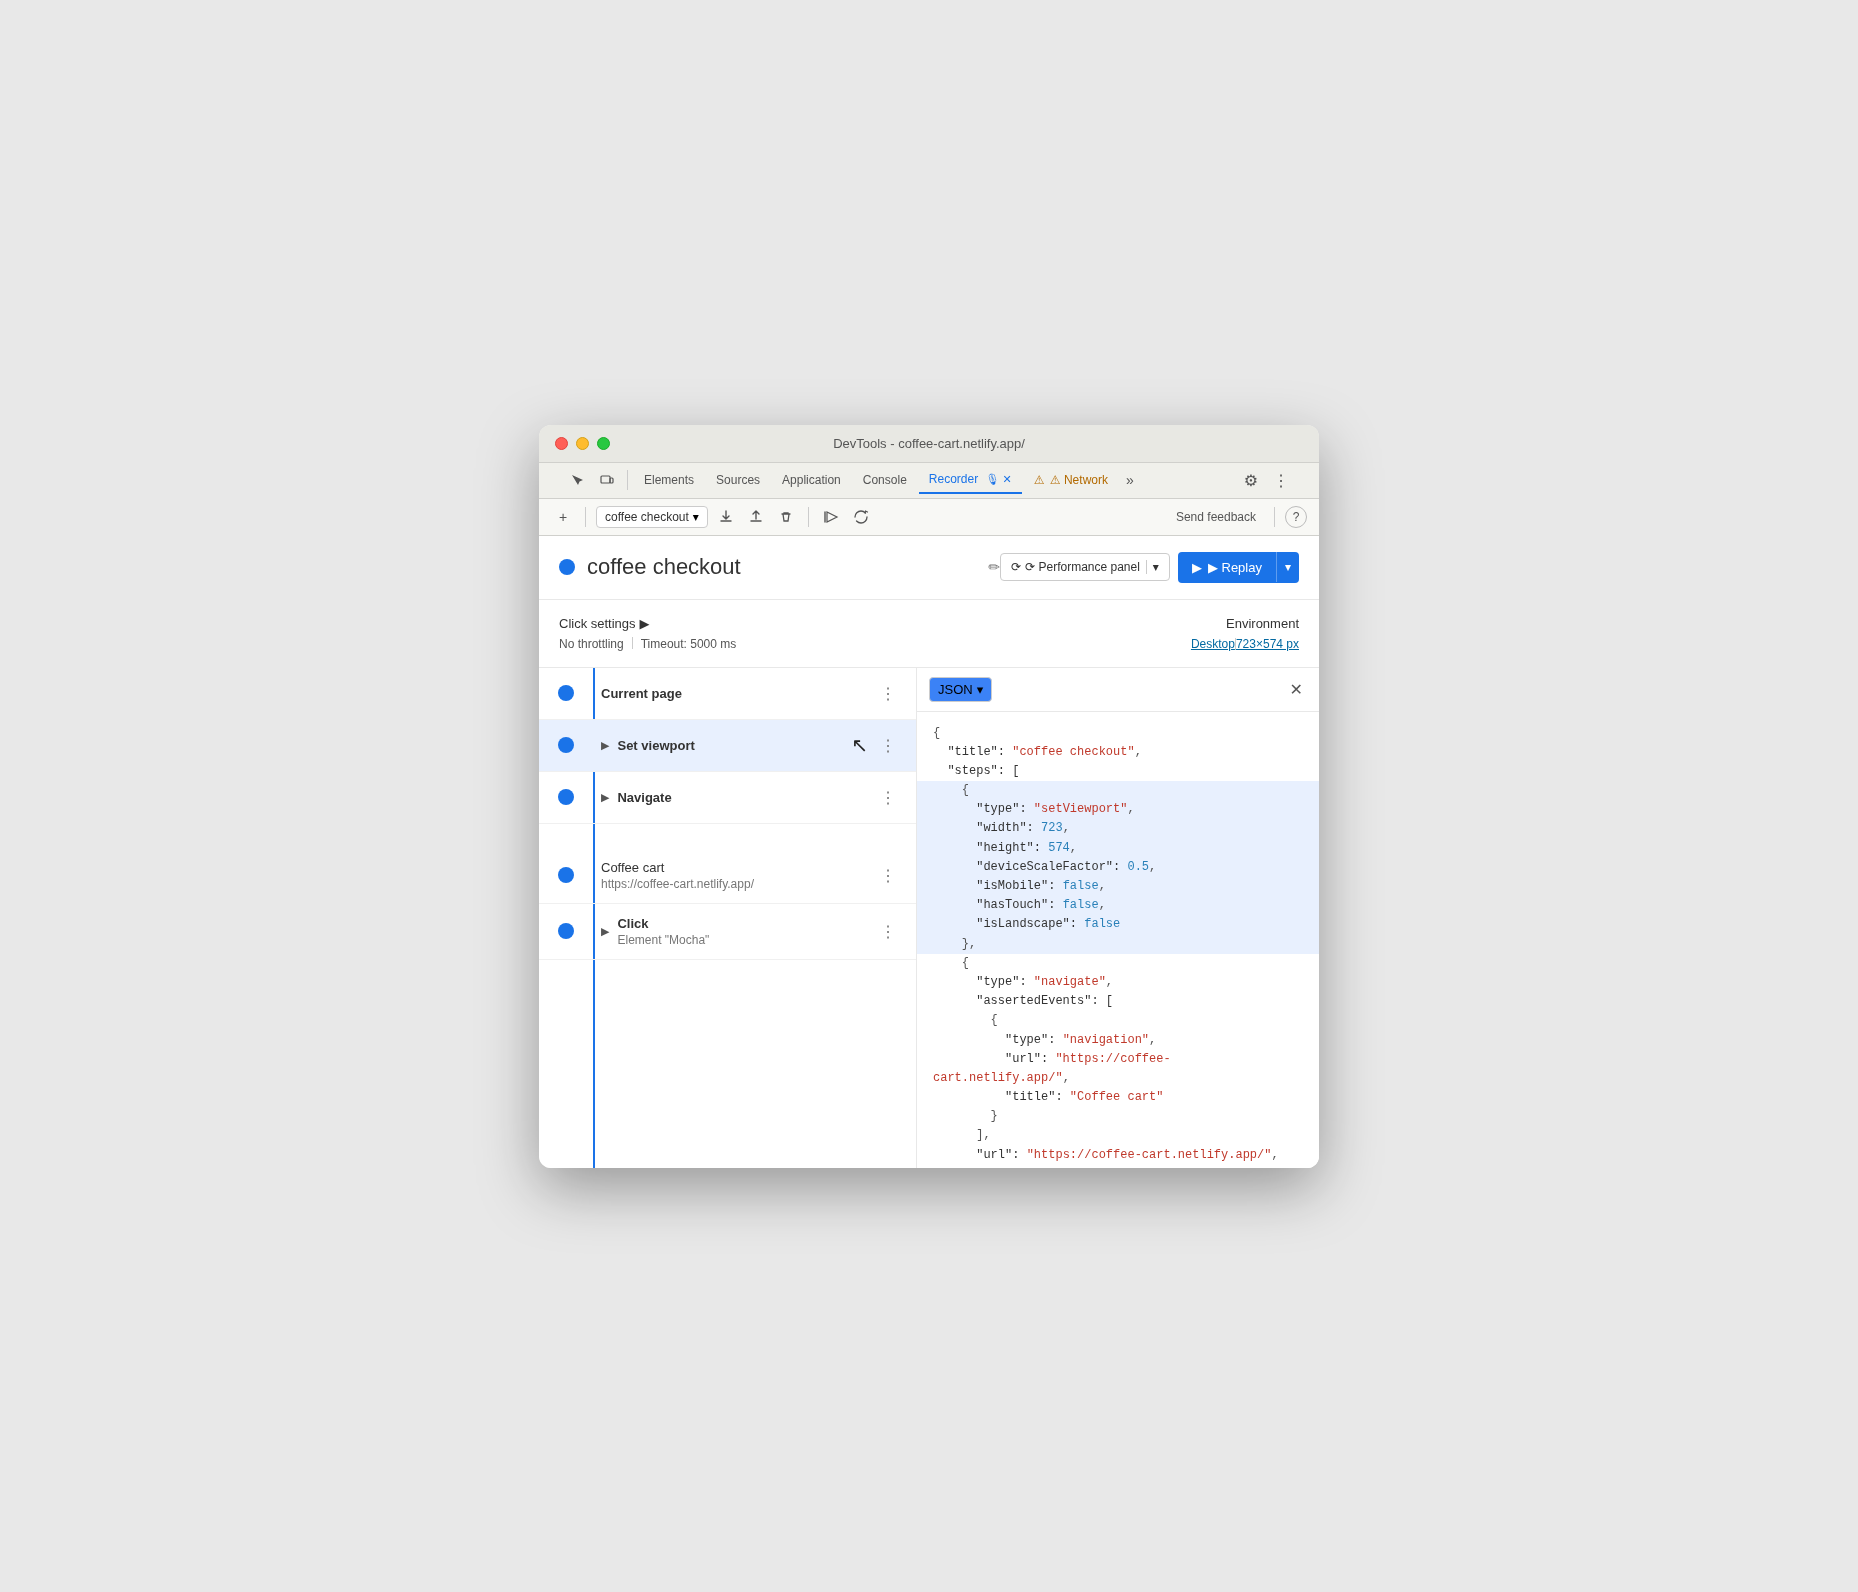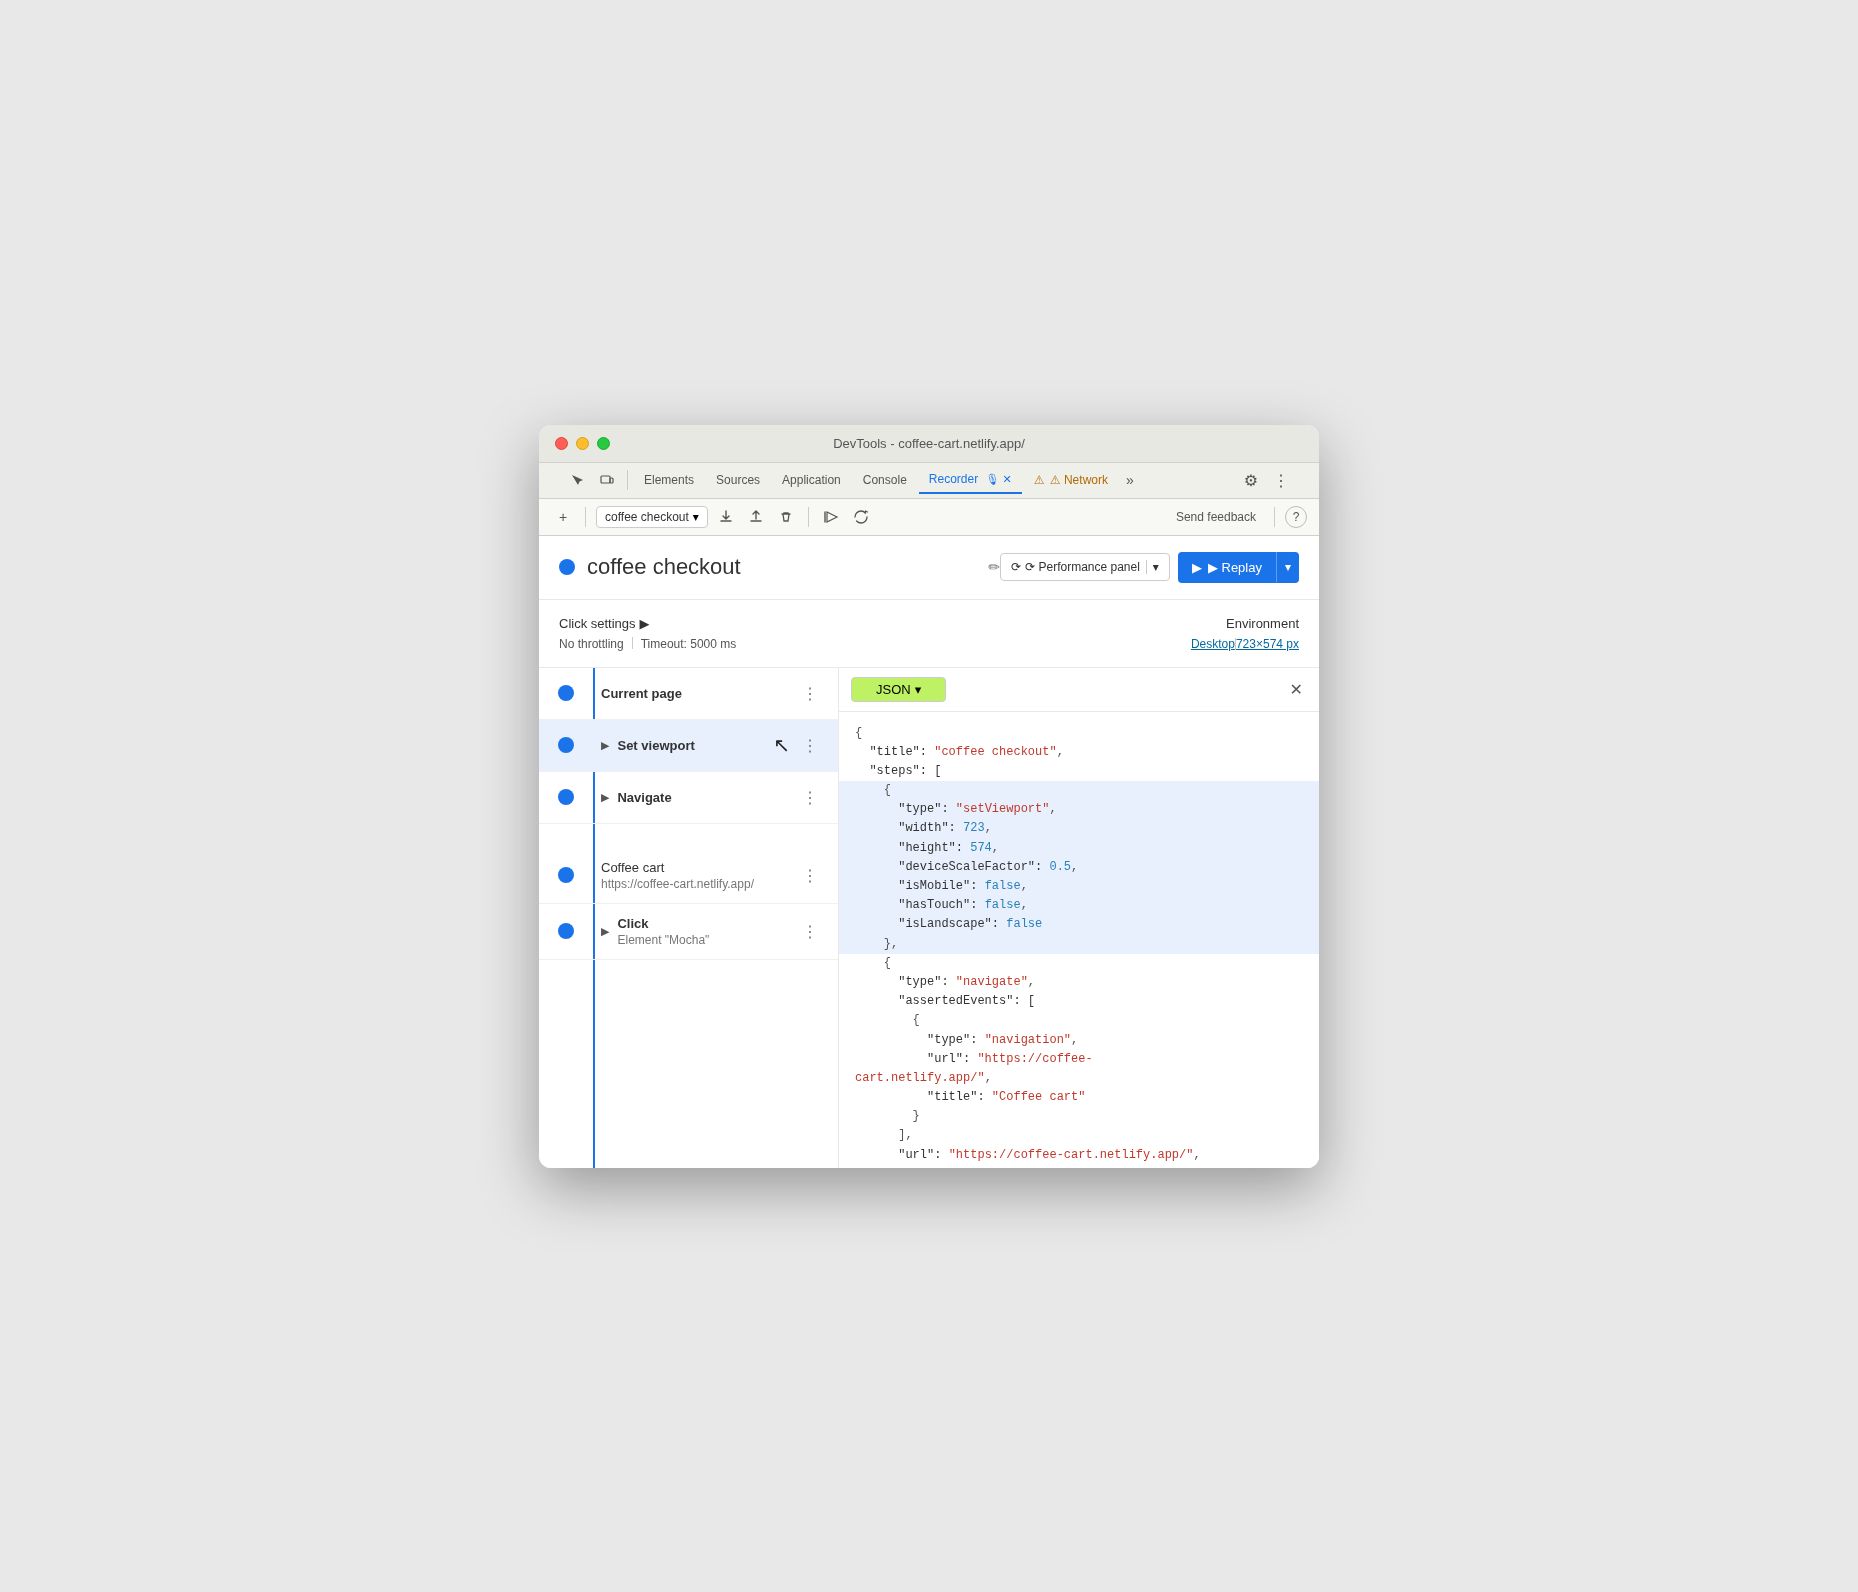--- a/index.html
+++ b/index.html
@@ -271,21 +271,21 @@
       gap: 0;
       justify-content: flex-end;
       text-decoration: underline;
     }
     
     .steps-area {
       display: flex;
       height: 500px;
     }
     .steps-panel {
-      width: 300px;
+      width: 378px;
       border-right: 1px solid #e8e8e8;
       overflow-y: auto;
       position: relative;
     }
     .step-timeline {
       position: absolute;
       left: 54px;
       top: 0;
       bottom: 0;
       width: 2px;
@@ -350,26 +350,26 @@
       display: flex;
       align-items: center;
       padding: 8px 12px;
       border-bottom: 1px solid #e8e8e8;
       gap: 8px;
     }
     .json-format-select {
       display: flex;
       align-items: center;
       gap: 4px;
-      padding: 4px 24px;
+      padding: 4px 8px;
       border: 1px solid #ccc;
       border-radius: 4px;
       font-size: 13px;
       cursor: pointer;
-      background: #bef264;
+      background: #3b82f6;
     }
     .json-spacer { flex: 1; }
     .json-close {
       font-size: 16px;
       color: #555;
       cursor: pointer;
       padding: 4px;
     }
     .json-content {
       flex: 1;

